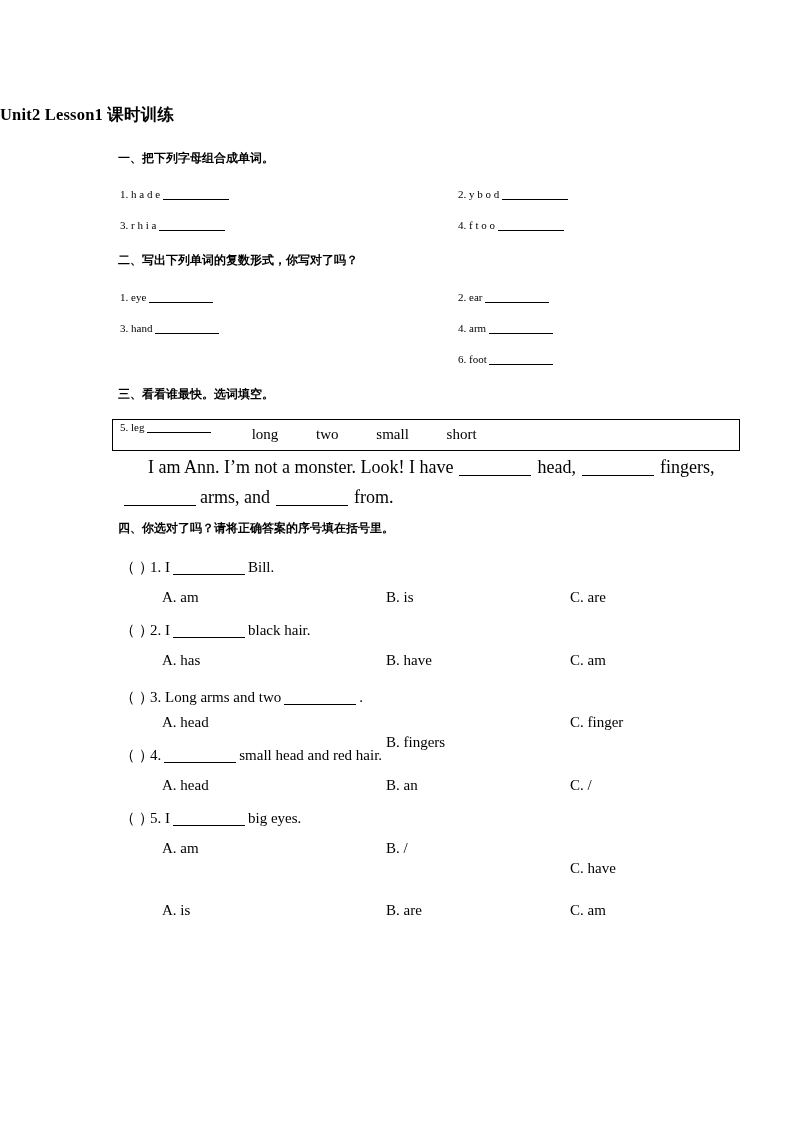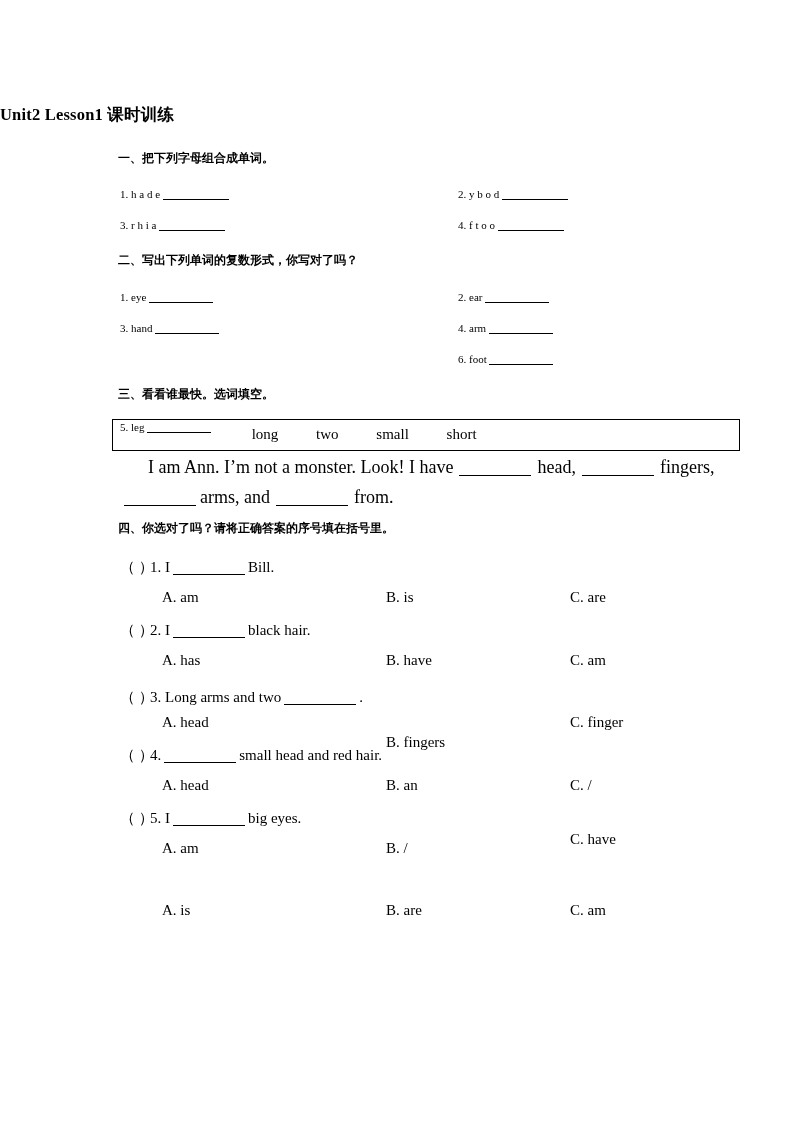--- a/index.html
+++ b/index.html
@@ -215,19 +215,19 @@
   <div class="opts opt-a" style="top:777px;">A. head</div>
   <div class="opts opt-b" style="top:777px;">B. an</div>
   <div class="opts opt-c" style="top:777px;">C. /</div>
 
   <div class="q-line" style="top:809px;">
     <span class="q-paren">（  ）</span><span>5.</span>
     <span>I</span><span class="blank b-lg" style="margin:0 3px;"></span><span>big eyes.</span>
   </div>
   <div class="opts opt-a" style="top:840px;">A. am</div>
   <div class="opts opt-b" style="top:840px;">B. /</div>
-  <div class="opts opt-c" style="top:831px;">C. have</div>
+  <div class="opts opt-c" style="top:860px;">C. have</div>
 
   <div class="opts opt-a" style="top:902px;">A. is</div>
   <div class="opts opt-b" style="top:902px;">B. are</div>
   <div class="opts opt-c" style="top:902px;">C. am</div>
 
 </div>
 
 </body></html>

